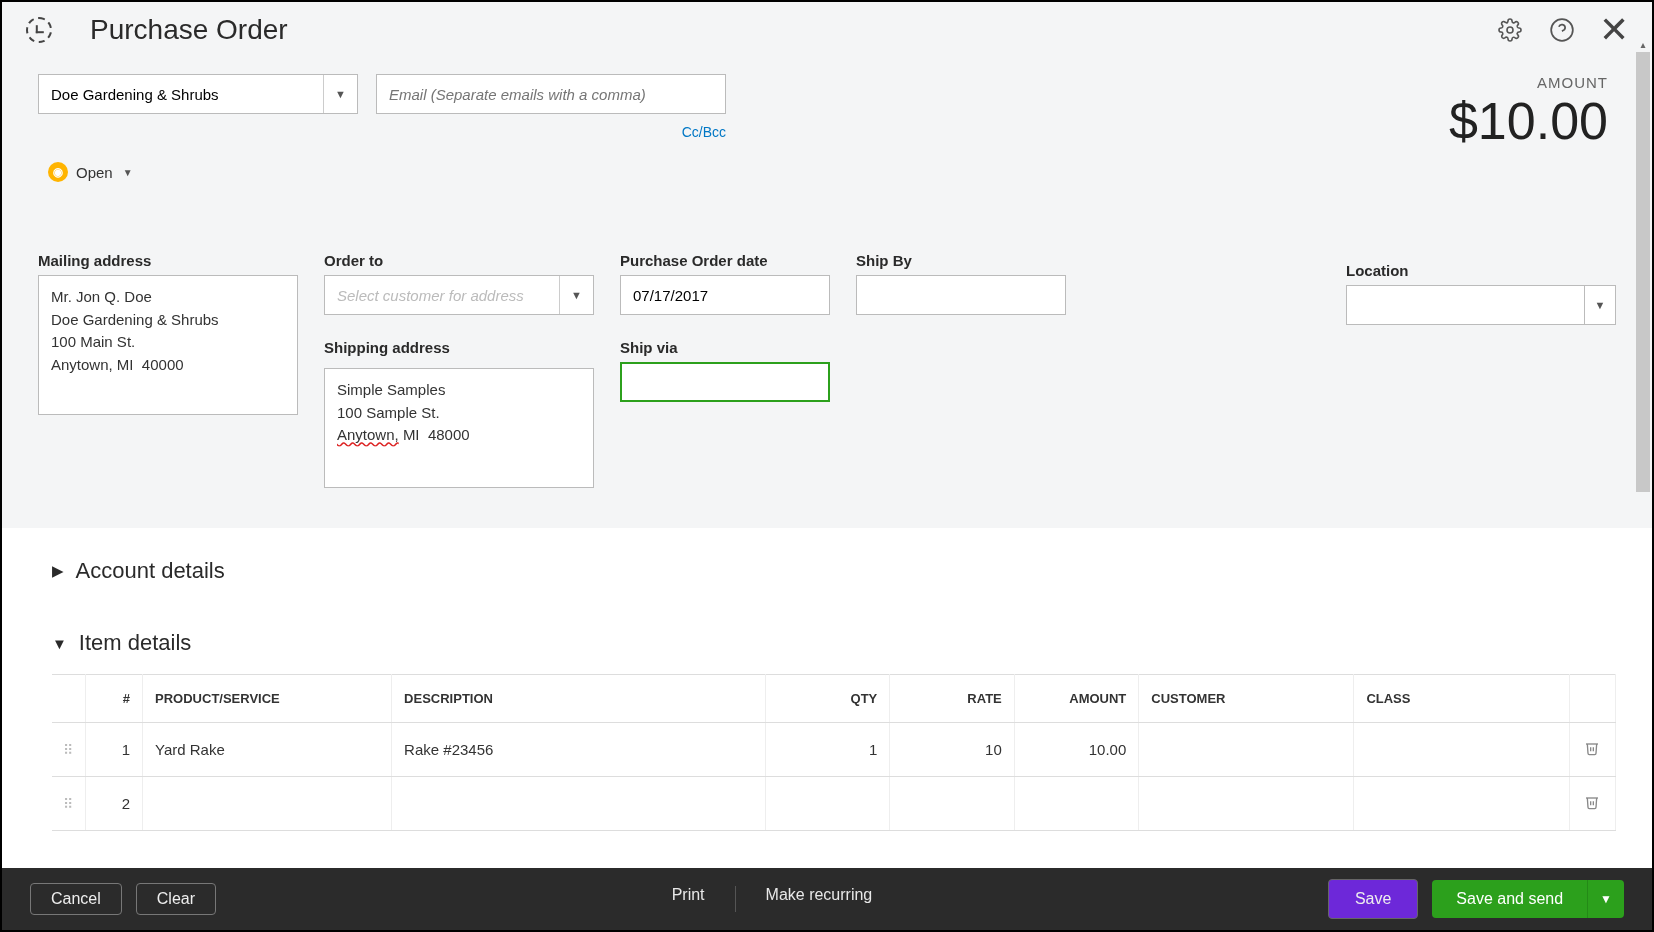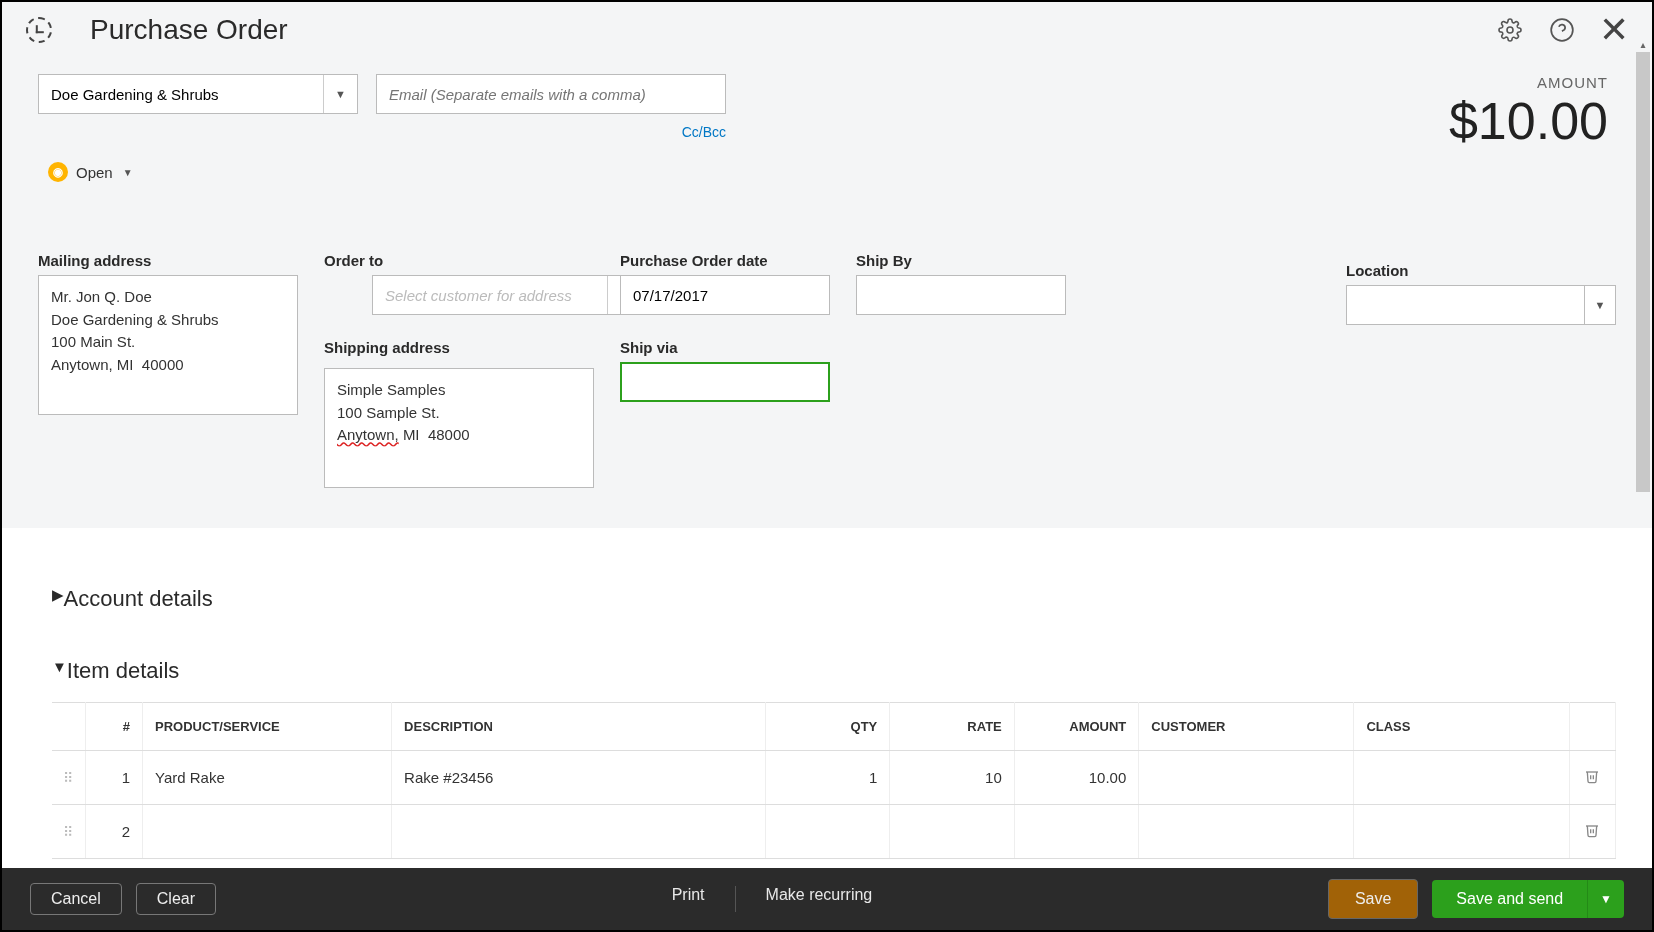--- a/index.html
+++ b/index.html
@@ -123,41 +123,41 @@
     }
     .field-col { display: flex; flex-direction: column; gap: 6px; }
     .field-label { font-size: 15px; font-weight: 600; color: #2a2a2a; }
     .text-box {
       border: 1px solid #bbb; background: #fff; padding: 10px 12px;
       font-size: 15px; color: #333; line-height: 1.5; resize: none;
       font-family: inherit;
     }
     .mailing { width: 260px; height: 140px; }
     .shipto { width: 270px; }
-    .shipto .combo { width: 270px; height: 40px; margin-left: 48px;}
+    .shipto .combo { width: 270px; height: 40px;}
     .shipto .combo input::placeholder { color:#bbb; font-style:italic; font-size:15px;}
     .shipping-addr { width: 270px; height: 120px; margin-top: 6px;}
     .shipping-addr .underline-red { text-decoration: underline wavy #d22; text-decoration-skip-ink: none;}
     .small-input { width: 210px; height: 40px; border:1px solid #bbb; background:#fff; padding:12px 12px; font-size:15px;}
     .shipvia-input { width: 210px; height: 40px; border:2px solid #2ca01c; background:#fff; padding:0 12px; font-size:15px; outline:none;}
     .location-combo { width: 270px; display:flex;}
     .location-combo input { flex:1; border:1px solid #bbb; border-right:none; height:40px; background:#fff; padding:0 12px;}
     .location-combo .caret-btn { border:1px solid #bbb; height:40px; width:32px;}
     .spacer-col { flex:1; }
 
     
     .lower-panel {
       background: #fff;
       padding: 30px 36px 10px 50px;
       flex: 1;
       overflow: hidden;
     }
     .section-toggle {
-      display: flex; gap: 0;
-      font-size: 22px; color: #2a2a2a; margin-bottom: 46px; cursor: pointer; margin-top: 28px;
+      display: flex; align-items: center; gap: 12px;
+      font-size: 22px; color: #2a2a2a; margin-bottom: 46px; cursor: pointer;
     }
     .section-toggle .tri { font-size: 15px; }
     .collapsed .tri::before { content: "▶"; }
     .expanded .tri::before { content: "▼"; }
 
     
     .items-table { width: 100%; border-collapse: collapse; }
     .items-table th {
       text-align: left; font-size: 13px; font-weight: 700; color: #333;
       padding: 16px 12px; border-top: 1px solid #ddd; border-bottom: 1px solid #ddd;
@@ -194,21 +194,21 @@
       gap: 14px;
     }
     .btn-outline {
       border: 1px solid #777; color: #eee; background: transparent;
       padding: 6px 20px; border-radius: 4px; font-size: 16px; cursor:pointer;
     }
     .footer-center { flex:1; display:flex; justify-content:center; gap:30px; color:#e8e8e8; font-size:16px;}
     .footer-center span { cursor:pointer; }
     .divider { width:1px; height:26px; background:#555;}
     .btn-save {
-      border: 1px solid #666; color: #eee; background: #a16207;
+      border: 1px solid #666; color: #eee; background: #6d28d9;
       padding: 10px 26px; border-radius: 4px; font-size: 16px; cursor:pointer;
     }
     .btn-primary-group { display:flex; }
     .btn-primary {
       background: #2ca01c; color:#fff; border:none;
       padding: 10px 24px; border-radius: 4px 0 0 4px; font-size:16px; cursor:pointer;
     }
     .btn-primary-caret {
       background:#2ca01c; color:#fff; border:none; border-left:1px solid #248a17;
       padding: 10px 12px; border-radius:0 4px 4px 0; font-size:12px; cursor:pointer;

